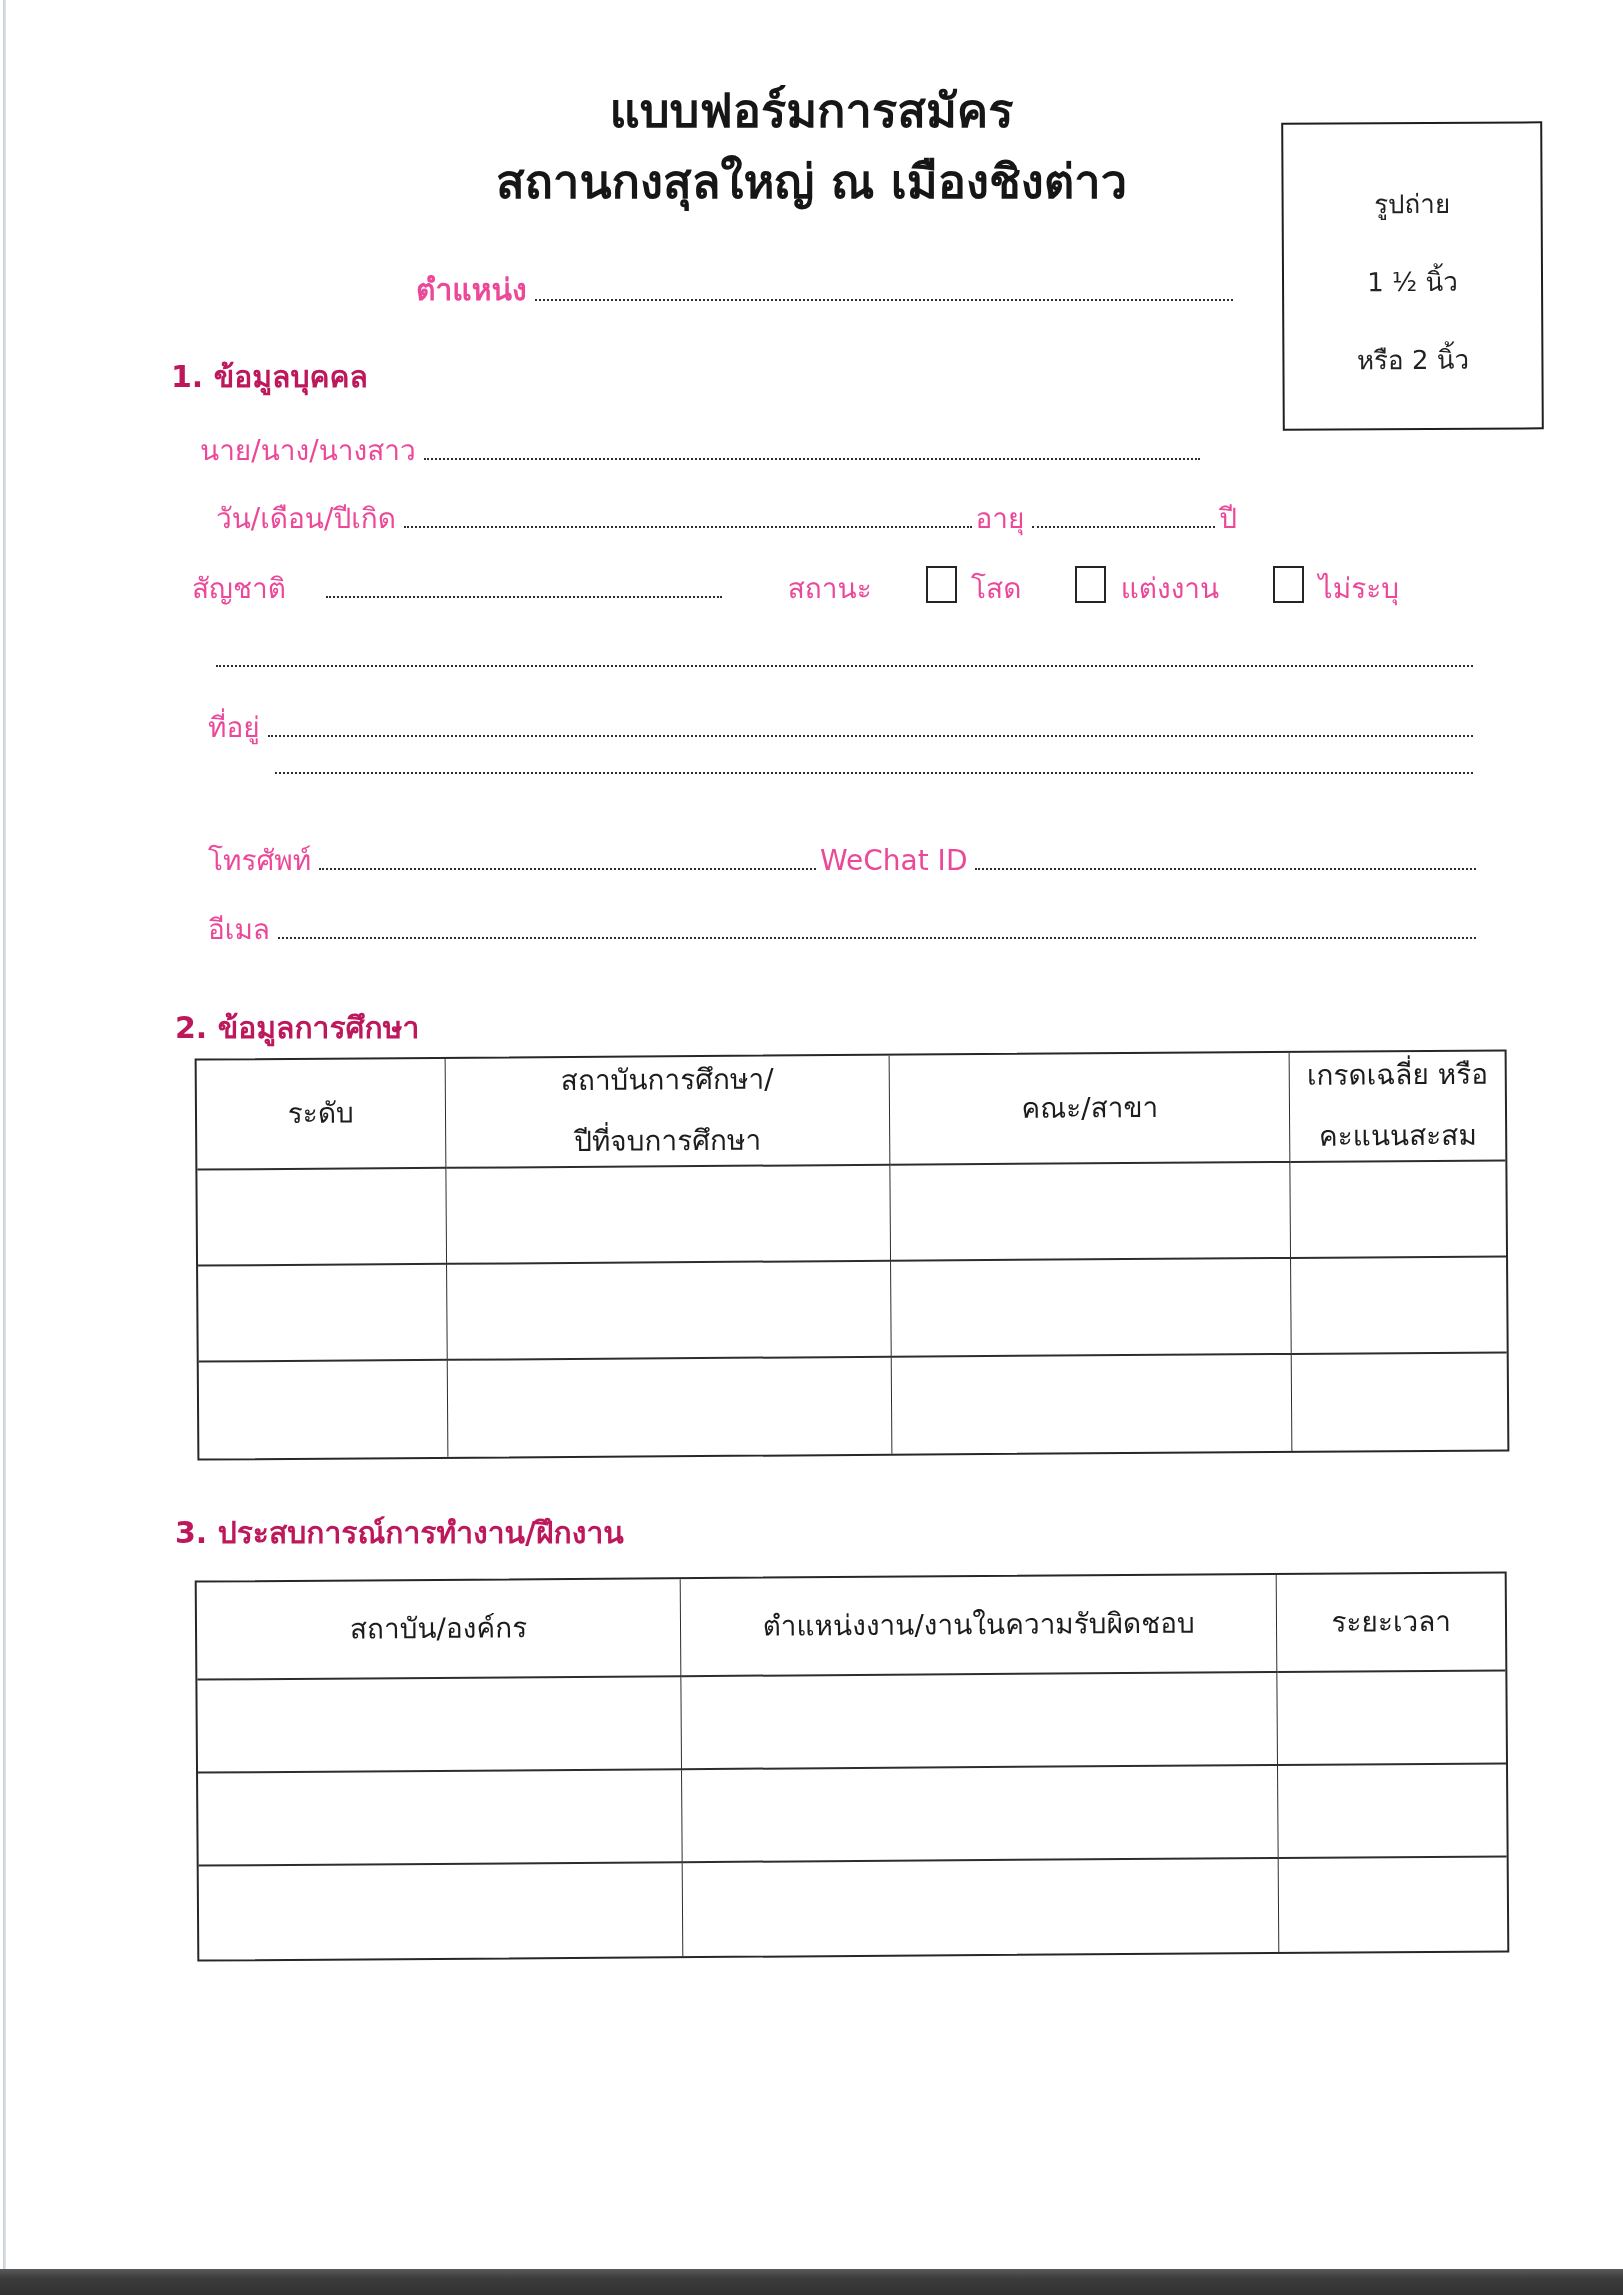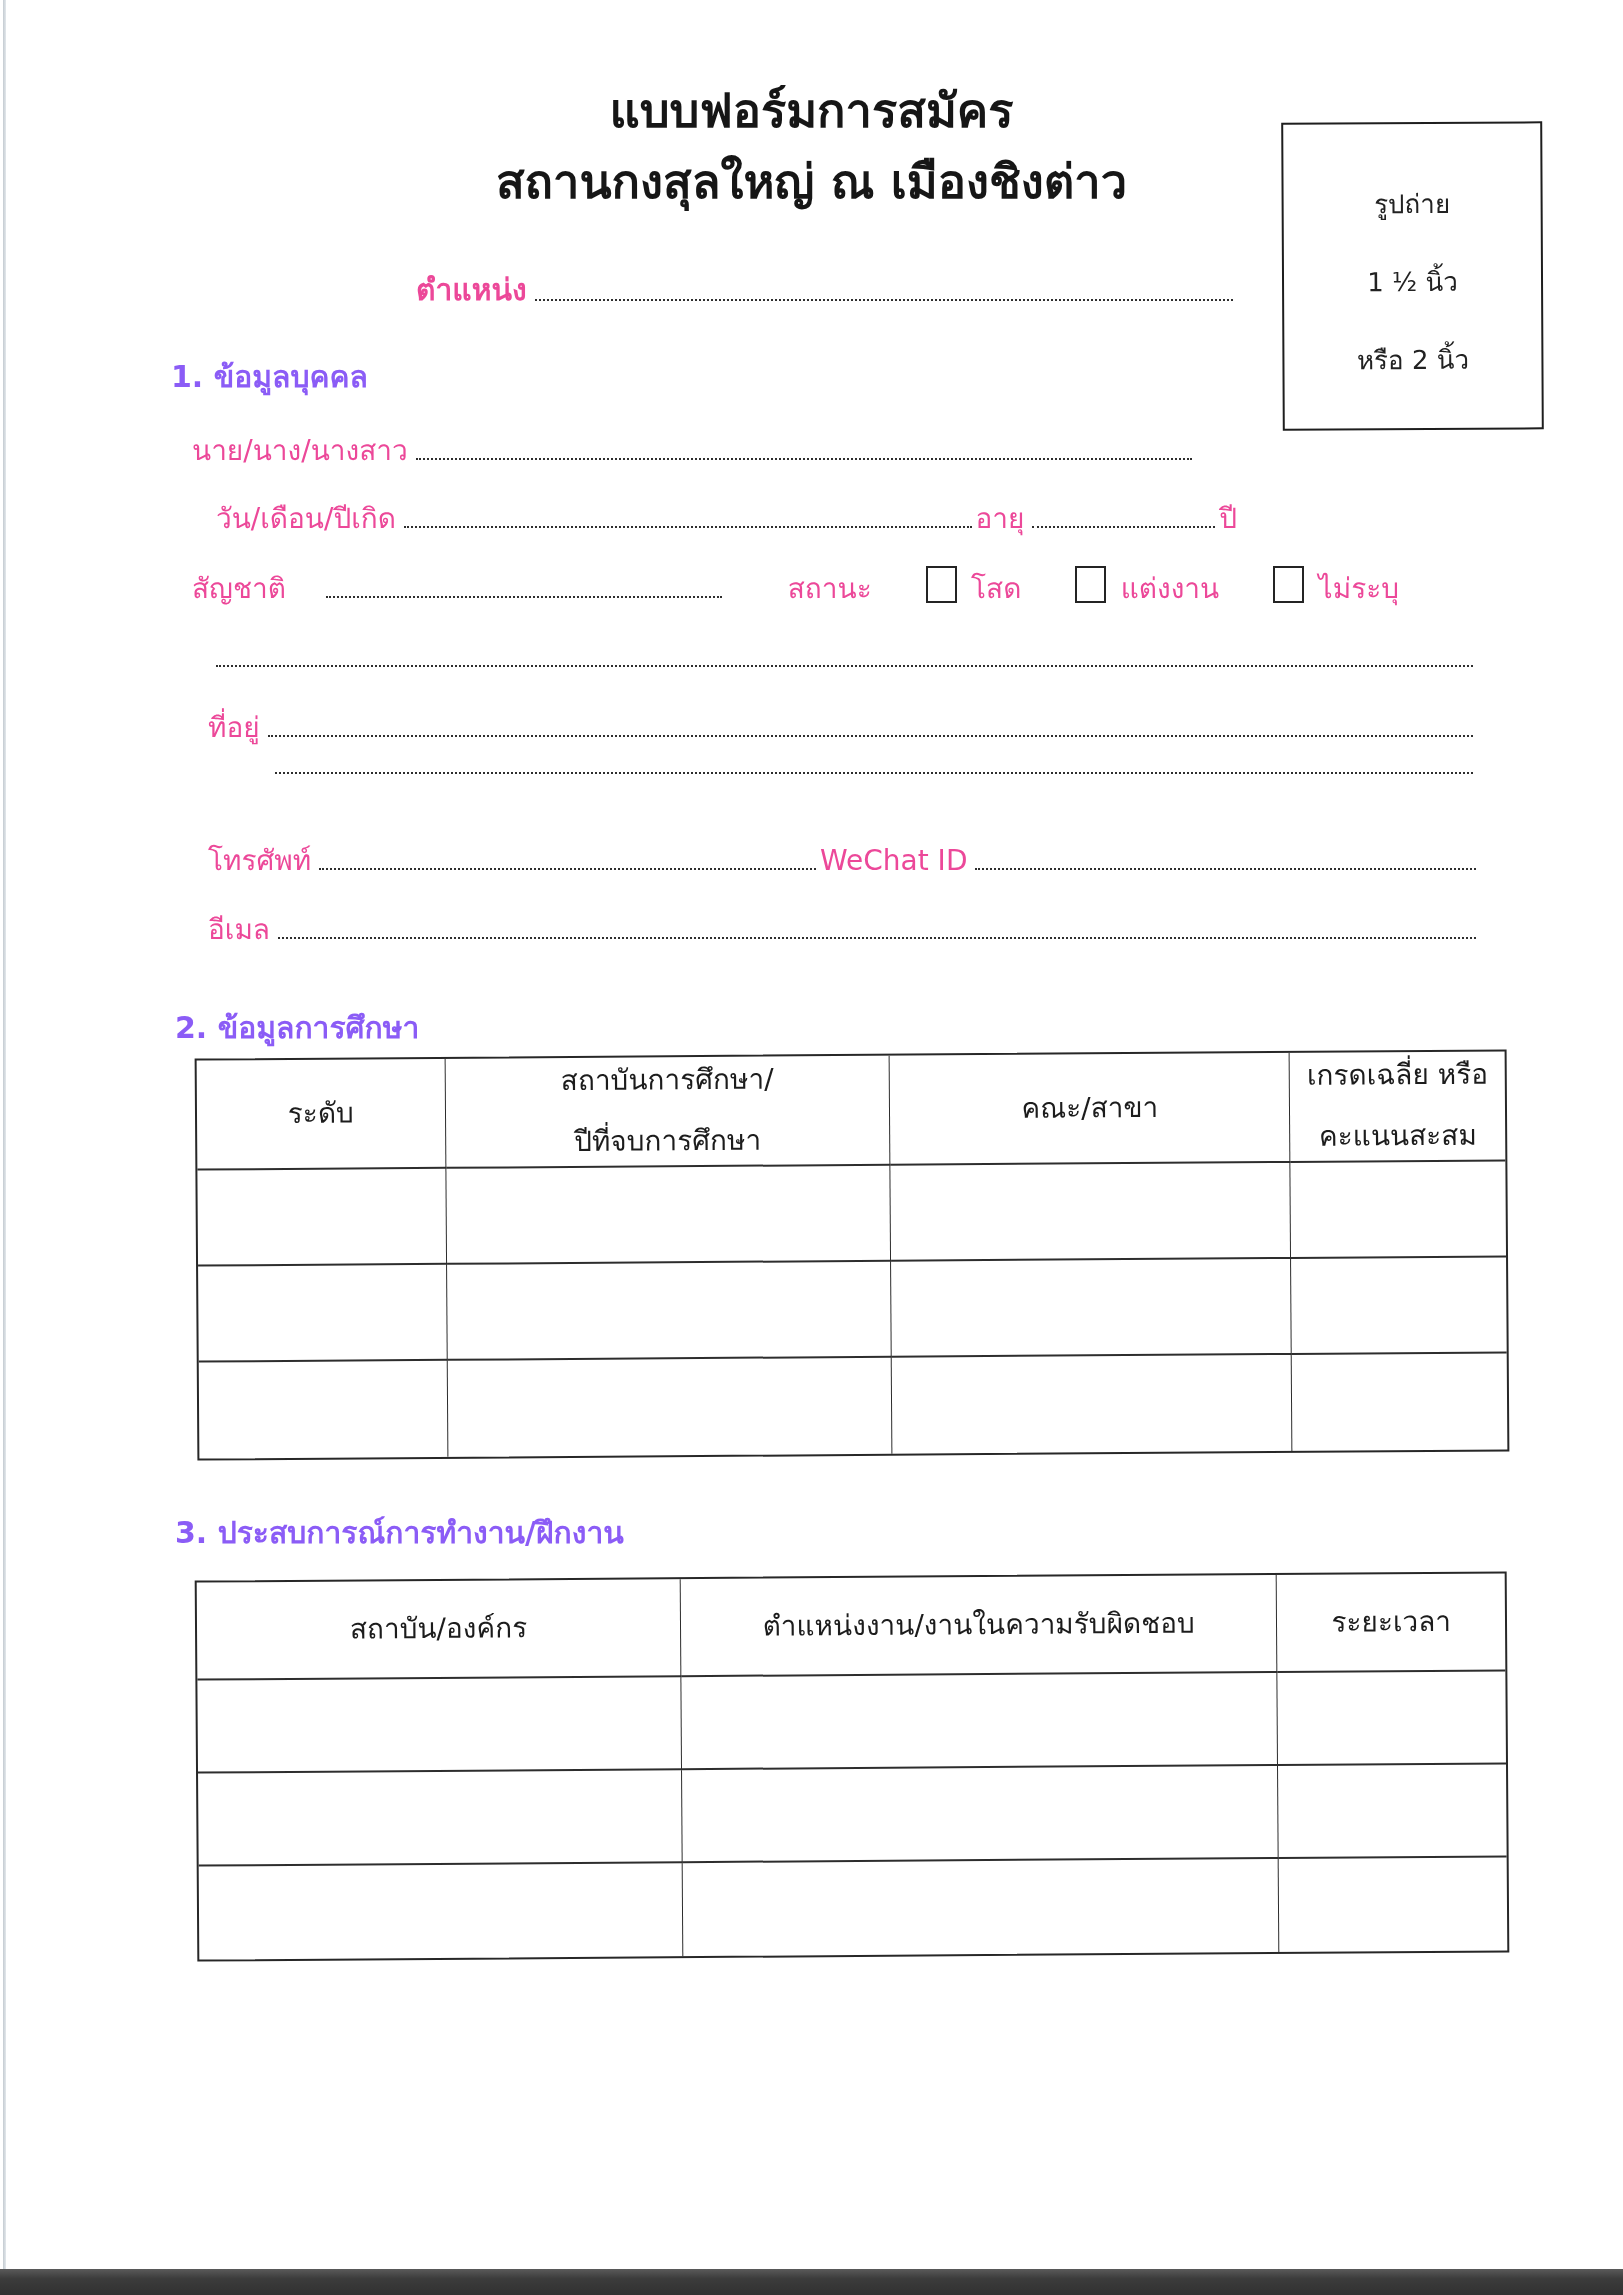--- a/index.html
+++ b/index.html
@@ -18,21 +18,21 @@
     position: absolute; left: 3.3px; top: 0; width: 2.6px; height: 100%;
     background: linear-gradient(to right, #c4cbd1, #e3e8ec);
   }
   .bottom-scan-band {
     position: absolute; left: 0; top: 2269px; width: 100%; height: 27px;
     background: linear-gradient(to bottom, #5a5a5a 0%, #3c3c3c 35%, #303030 100%);
   }
 
   
   .title { width: 100%; text-align: center; font-weight: bold; font-size: 47px; color: #161616; }
-  .section-heading { font-weight: bold; font-size: 30px; color: #8b5cf6; white-space: nowrap; }
+  .section-heading { font-weight: bold; font-size: 30px; color: #be185d; white-space: nowrap; }
 
   
   .photo-box {
     left: 1282px; top: 122px; width: 261px; height: 308px;
     border: 2.6px solid #1e1e1e; background: #fff;
     transform: rotate(-0.3deg);
     display: flex; flex-direction: column; justify-content: center; align-items: center;
     gap: 37px; font-size: 26px; color: #222; padding-top: 10.5px;
   }
   .photo-box span { white-space: nowrap; }
@@ -96,21 +96,21 @@
   <span>หรือ 2 นิ้ว</span>
 </div>
 
 <div class="row" style="left:416px; top:261px; width:821px; height:46px;">
   <span class="lbl bold">ตำแหน่ง</span>
   <span class="dots"></span>
 </div>
 
 <div class="abs section-heading" style="left:171px; top:353px;">1. ข้อมูลบุคคล</div>
 
-<div class="row" style="left:192px; top:420px; width:1004px; height:46px;">
+<div class="row" style="left:200px; top:420px; width:1004px; height:46px;">
   <span class="lbl">นาย/นาง/นางสาว</span>
   <span class="dots"></span>
 </div>
 
 <div class="row" style="left:216px; top:488px; width:1021px; height:46px;">
   <span class="lbl">วัน/เดือน/ปีเกิด</span>
   <span class="dots"></span>
   <span class="lbl">อายุ</span>
   <span class="dots fixed" style="width:183px;"></span>
   <span class="lbl">ปี</span>

